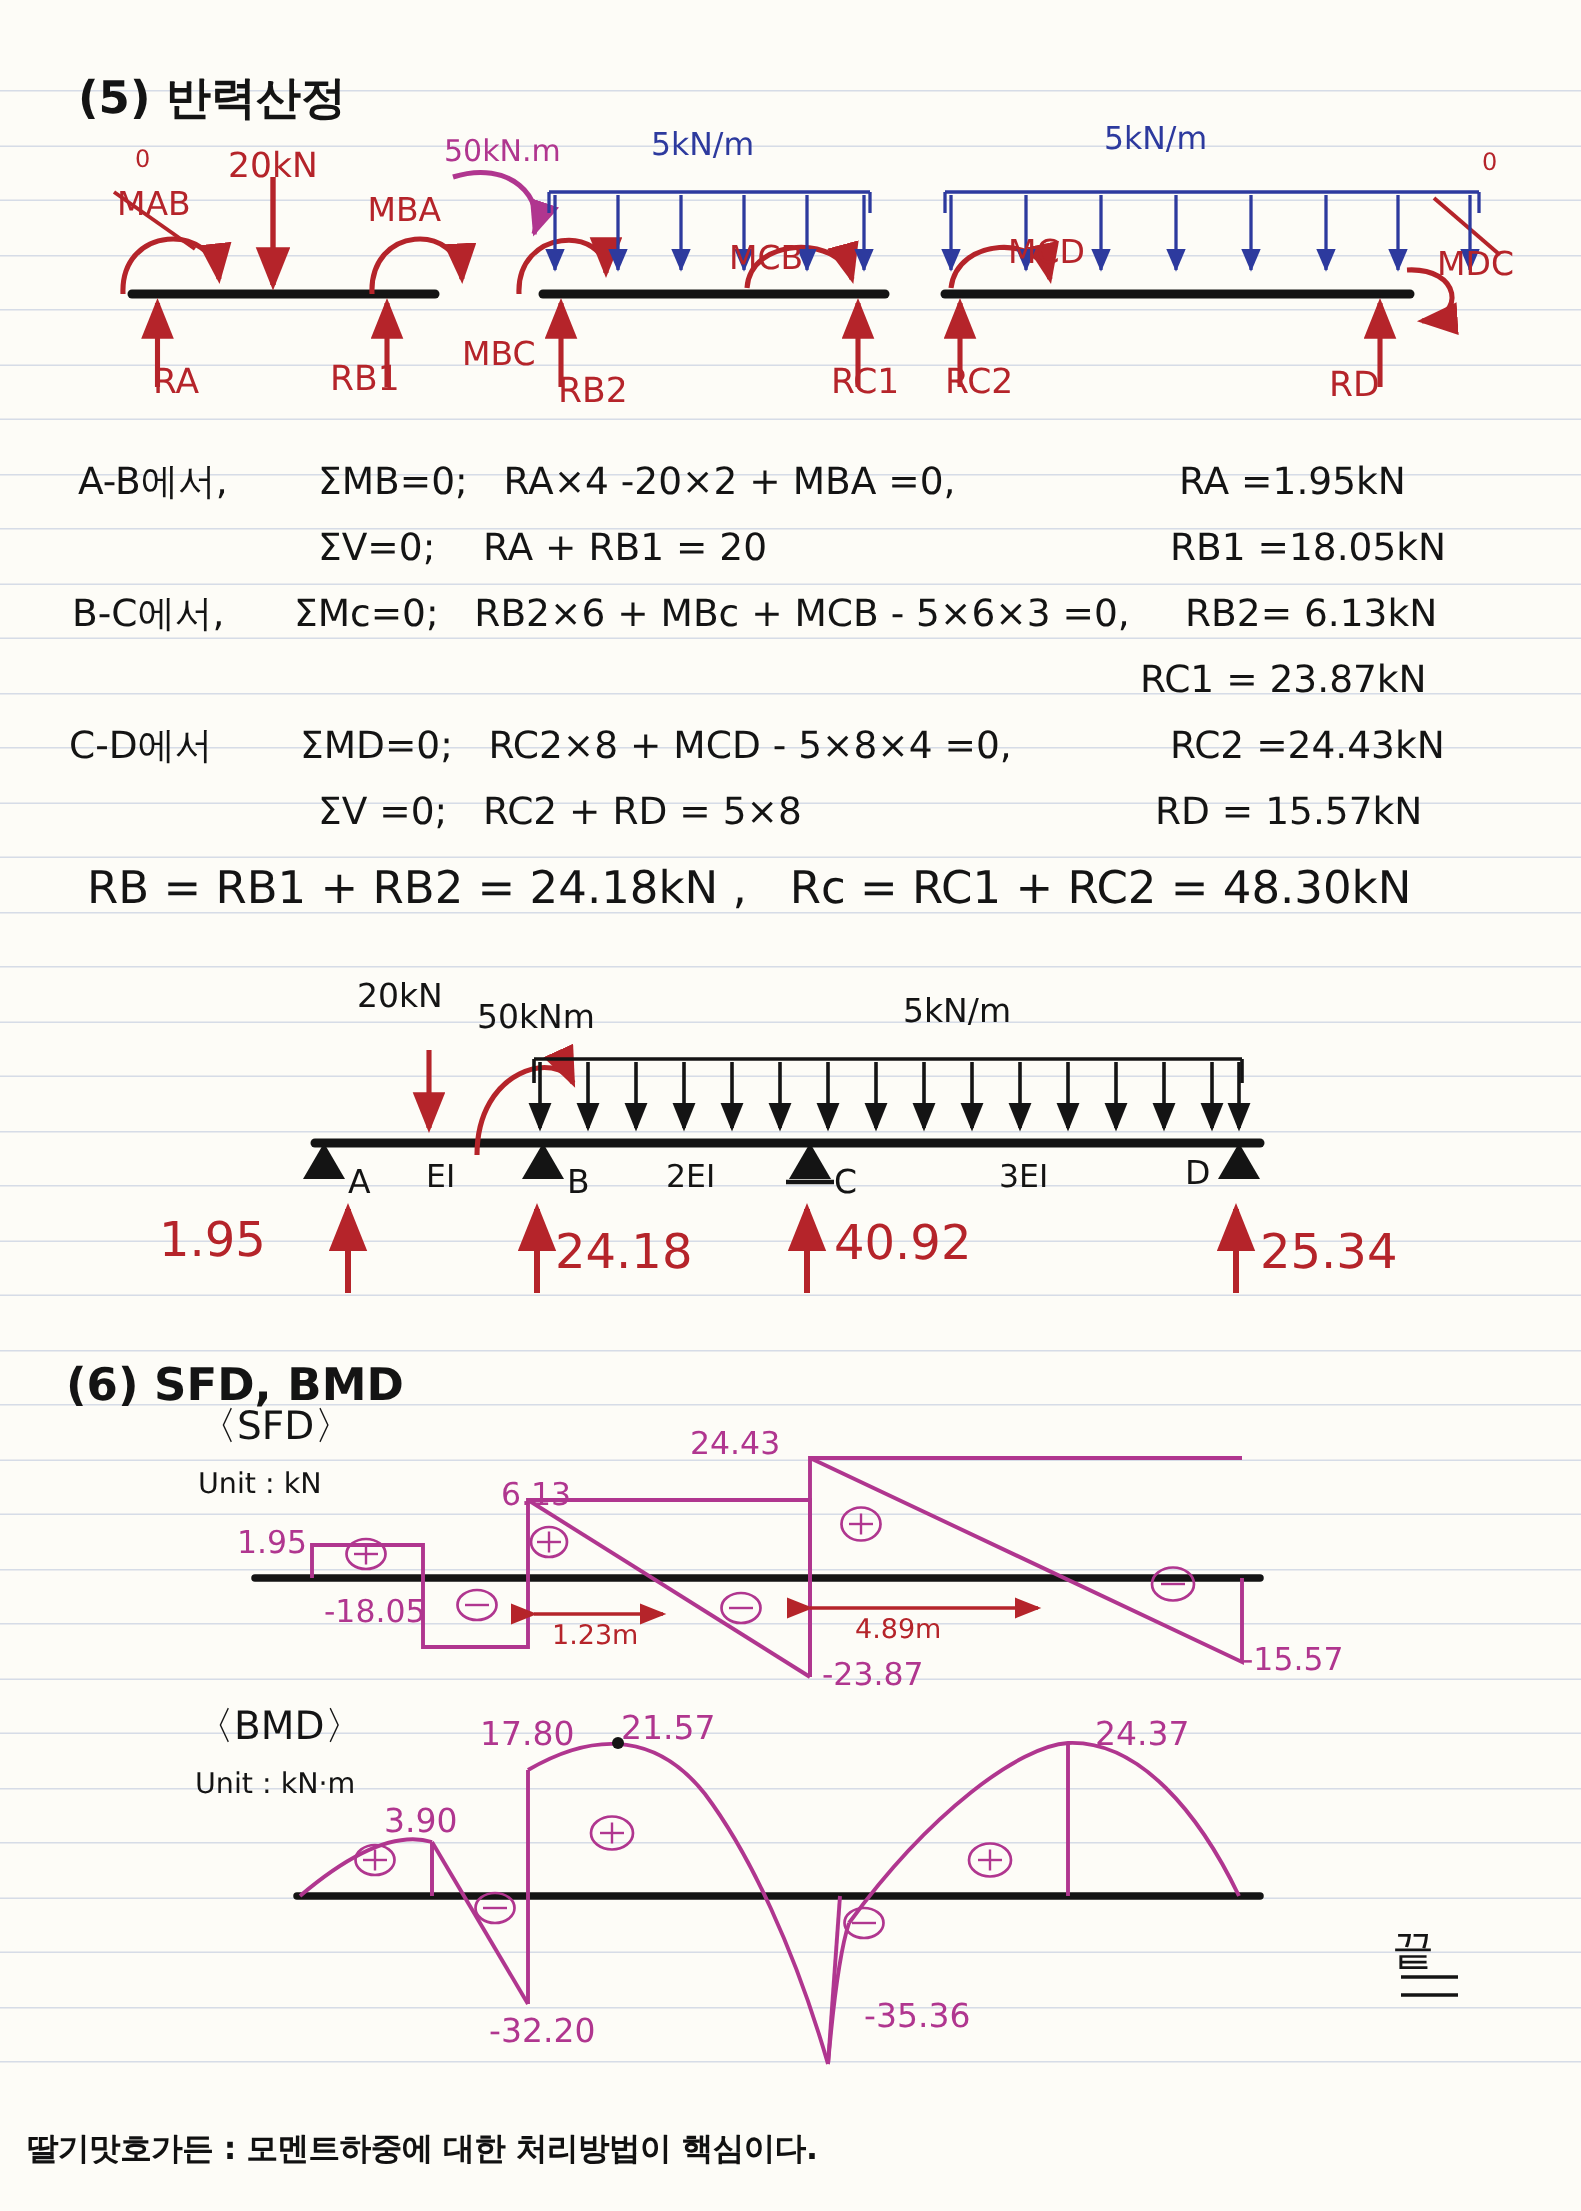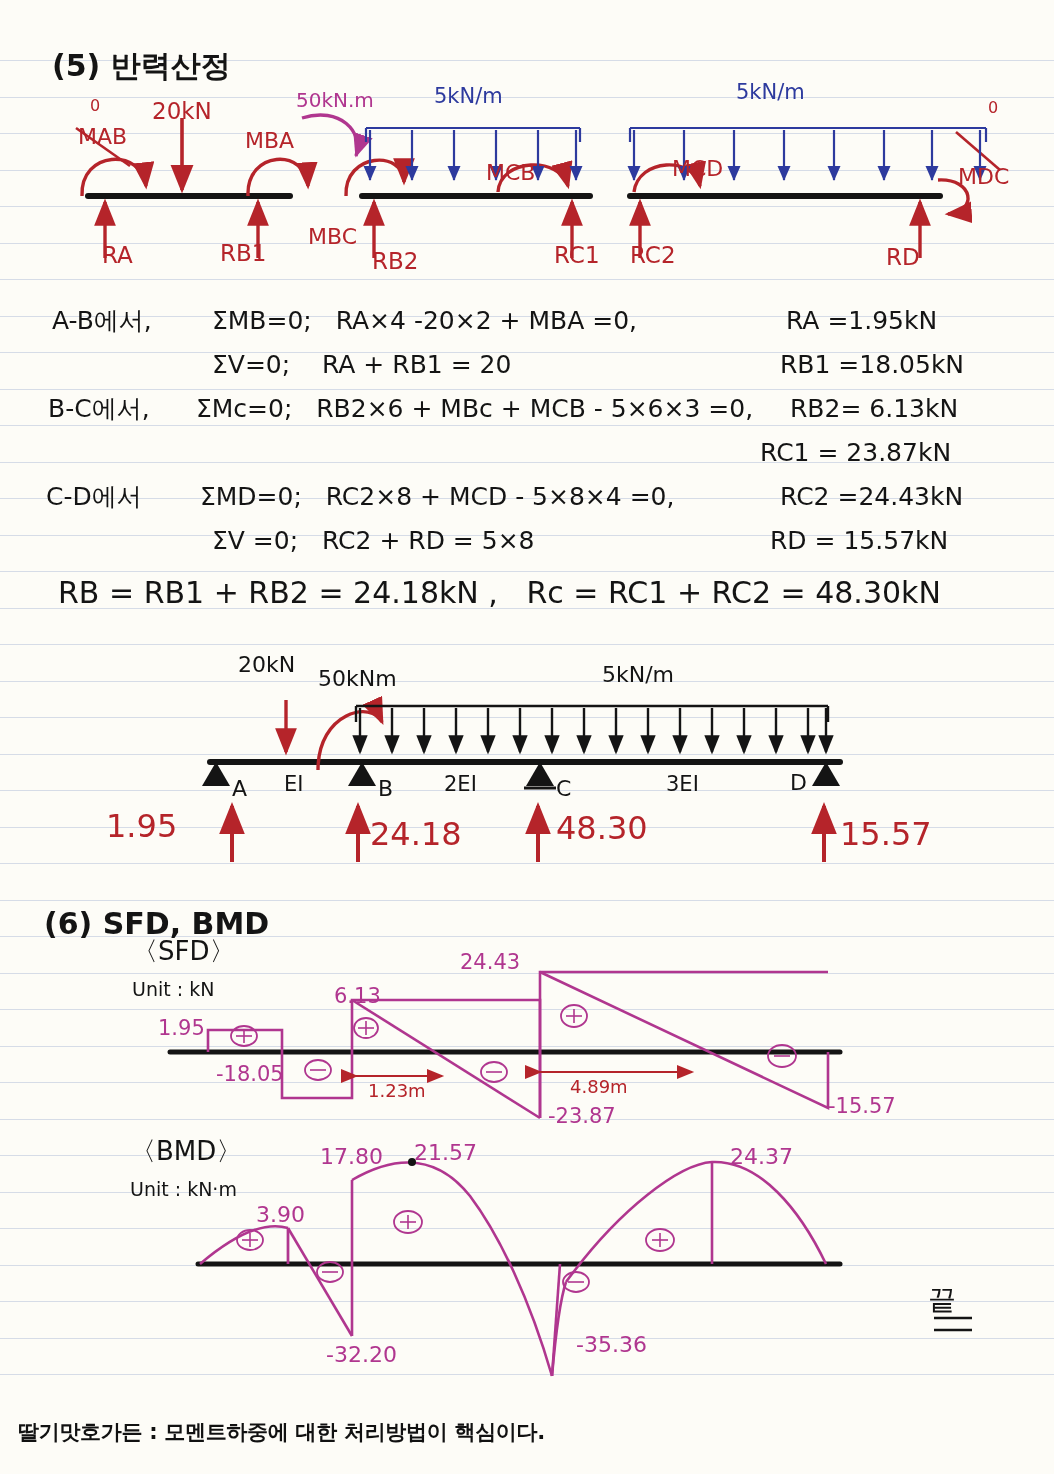--- a/index.html
+++ b/index.html
@@ -331,22 +331,22 @@
   <div class="txt hand blk" style="left:378px;top:778px;font-size:22px;">B</div>
   <div class="txt hand blk" style="left:556px;top:778px;font-size:22px;">C</div>
   <div class="txt hand blk" style="left:790px;top:772px;font-size:22px;">D</div>
 
   <div class="txt hand blk" style="left:284px;top:774px;font-size:21px;">EI</div>
   <div class="txt hand blk" style="left:444px;top:774px;font-size:21px;">2EI</div>
   <div class="txt hand blk" style="left:666px;top:774px;font-size:21px;">3EI</div>
 
   <div class="txt hand red" style="left:106px;top:810px;font-size:32px;">1.95</div>
   <div class="txt hand red" style="left:370px;top:818px;font-size:32px;">24.18</div>
-  <div class="txt hand red" style="left:556px;top:812px;font-size:32px;">48.30</div>
-  <div class="txt hand red" style="left:840px;top:818px;font-size:32px;">15.57</div>
+  <div class="txt hand red" style="left:556px;top:812px;font-size:32px;">40.92</div>
+  <div class="txt hand red" style="left:840px;top:818px;font-size:32px;">25.34</div>
 
   <div class="txt hand bigtitle blk" style="left:44px;top:880px;">(6) SFD, BMD</div>
 
   <div class="txt hand blk" style="left:132px;top:938px;font-size:26px;">〈SFD〉</div>
   <div class="txt hand blk" style="left:132px;top:980px;font-size:19px;">Unit : kN</div>
   <div class="txt hand mag" style="left:158px;top:1018px;font-size:21px;">1.95</div>
   <div class="txt hand mag" style="left:216px;top:1064px;font-size:21px;">-18.05</div>
   <div class="txt hand mag" style="left:334px;top:986px;font-size:21px;">6.13</div>
   <div class="txt hand mag" style="left:548px;top:1106px;font-size:21px;">-23.87</div>
   <div class="txt hand mag" style="left:460px;top:952px;font-size:21px;">24.43</div>

